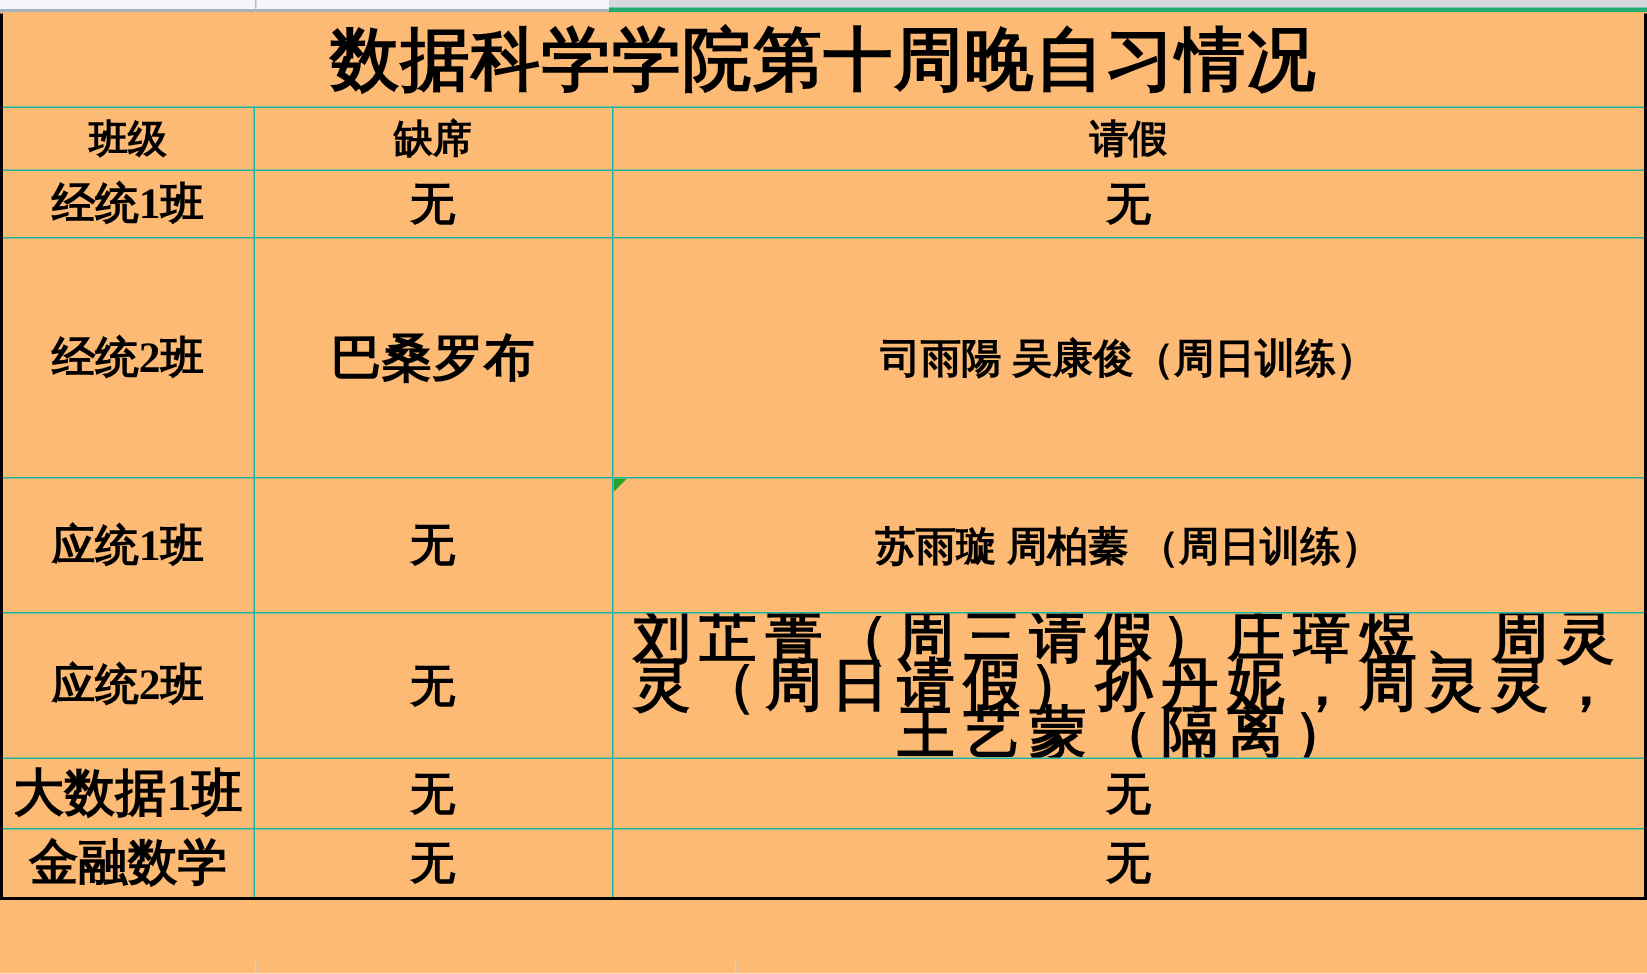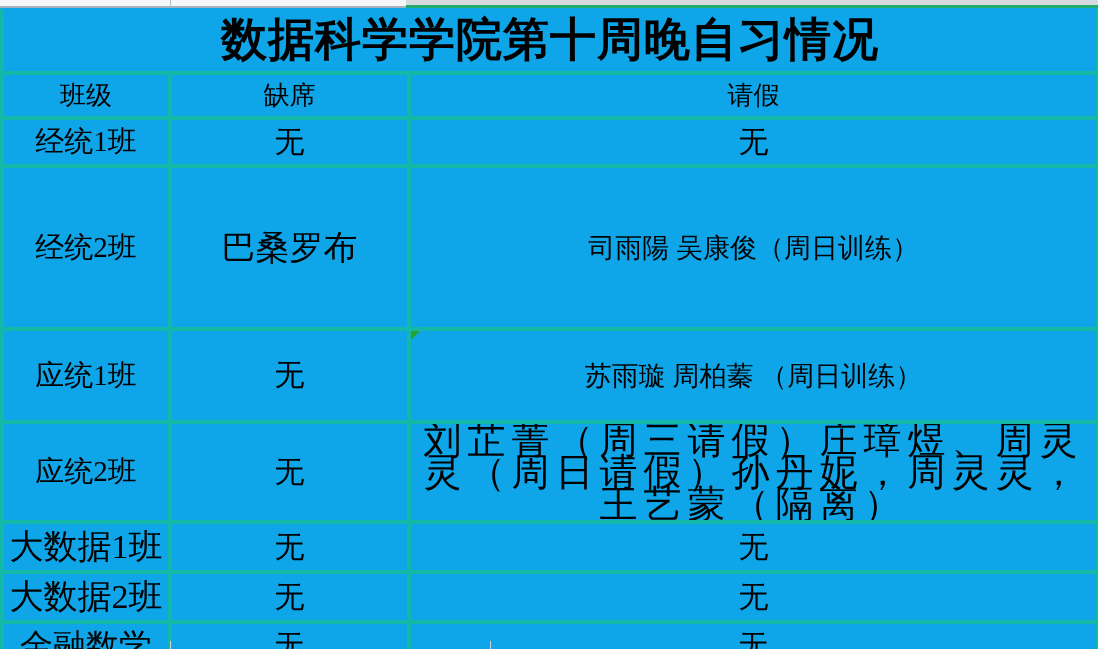--- a/index.html
+++ b/index.html
@@ -1,39 +1,39 @@
 <!DOCTYPE html>
 <html><head>
 <meta charset="utf-8">
 <style>
   html,body { margin:0; padding:0; background:#fff; }
   body { width:1098px; height:649px; font-family:"Liberation Serif","DejaVu Serif",serif; color:#000; }
-  .sheet { position:relative; width:1098px; height:649px; overflow:hidden; background:#0ea5e9; }
+  .sheet { position:relative; width:1098px; height:649px; overflow:hidden; background:#fdba74; }
 
   
   .strip-left {
     position:absolute; left:0; top:0; width:406px; height:6px;
     background:#f4f6f9; border-bottom:2px solid #a8b2bf;
   }
   .strip-divider {
     position:absolute; left:170px; top:0; width:1px; height:7px; background:#b6bfca;
   }
   .strip-right {
     position:absolute; left:406px; top:0; width:692px; height:5px;
     background:#d6d9dd; border-bottom:3px solid #23ac6d;
   }
 
   table.grid {
     position:absolute; top:9px; left:0; width:1096px;
     border-collapse:collapse; table-layout:fixed;
     border:2px solid #000; border-top:none;
   }
   table.grid td {
-    border:4px solid #14b8a6; padding:0;
-    text-align:center; vertical-align:middle; overflow:hidden;
+    border:1px solid #14b8a6; padding:0;
+    text-align:center; vertical-align:middle; overflow:hidden;font-weight:bold;
   }
   tr.r-title td { border-top:none; height:47px; font-size:46px; font-weight:bold; letter-spacing:1px; }
   tr.r-head td  { height:41px; font-size:26px; }
   tr.r1 td { height:44px; }
   tr.r2 td { height:159px; }
   tr.r3 td { height:89px; }
   tr.r4 td { height:87px; }
   tr.r5 td { height:44px; }
   tr.r6 td { height:45px; }
   tr.r7 td { height:45px; }
@@ -102,25 +102,20 @@
     <tr class="r4">
       <td class="c-name">应统2班</td>
       <td class="c-absent">无</td>
       <td class="c-leave">刘芷菁（周三请假）庄璋煜、周灵灵（周日请假）孙丹妮，周灵灵，王艺蒙（隔离）</td>
     </tr>
     <tr class="r5">
       <td class="c-name">大数据1班</td>
       <td class="c-absent">无</td>
       <td class="c-leave">无</td>
     </tr>
-    <tr class="r6">
-      <td class="c-name">大数据2班</td>
-      <td class="c-absent">无</td>
-      <td class="c-leave">无</td>
-    </tr>
     <tr class="r7">
       <td class="c-name">金融数学</td>
       <td class="c-absent">无</td>
       <td class="c-leave">无</td>
     </tr>
   </tbody>
     </table>
 
   <div class="stub stub-a"></div>
   <div class="stub stub-b"></div>

